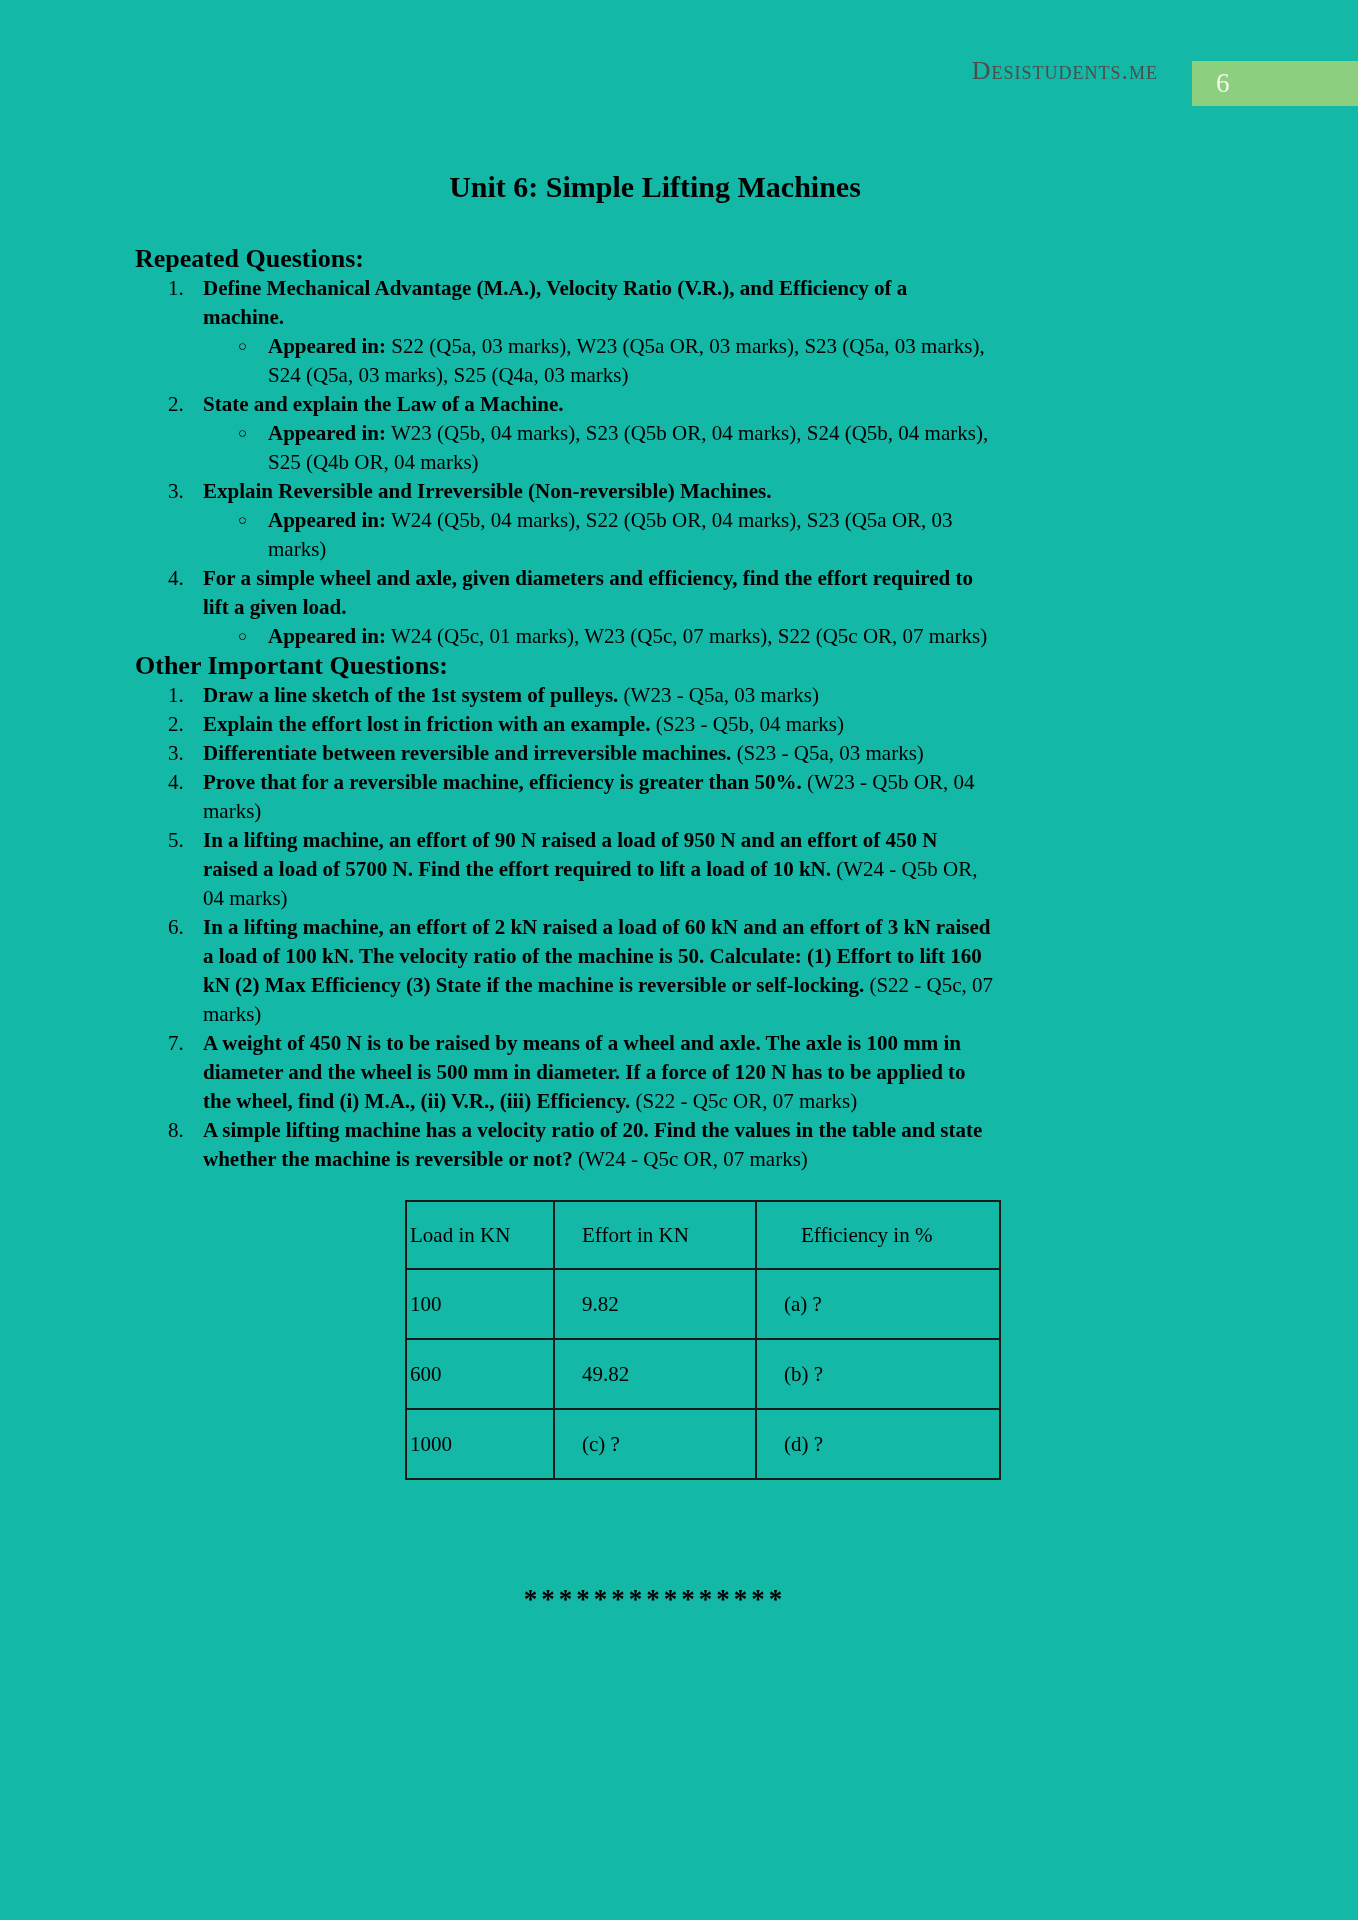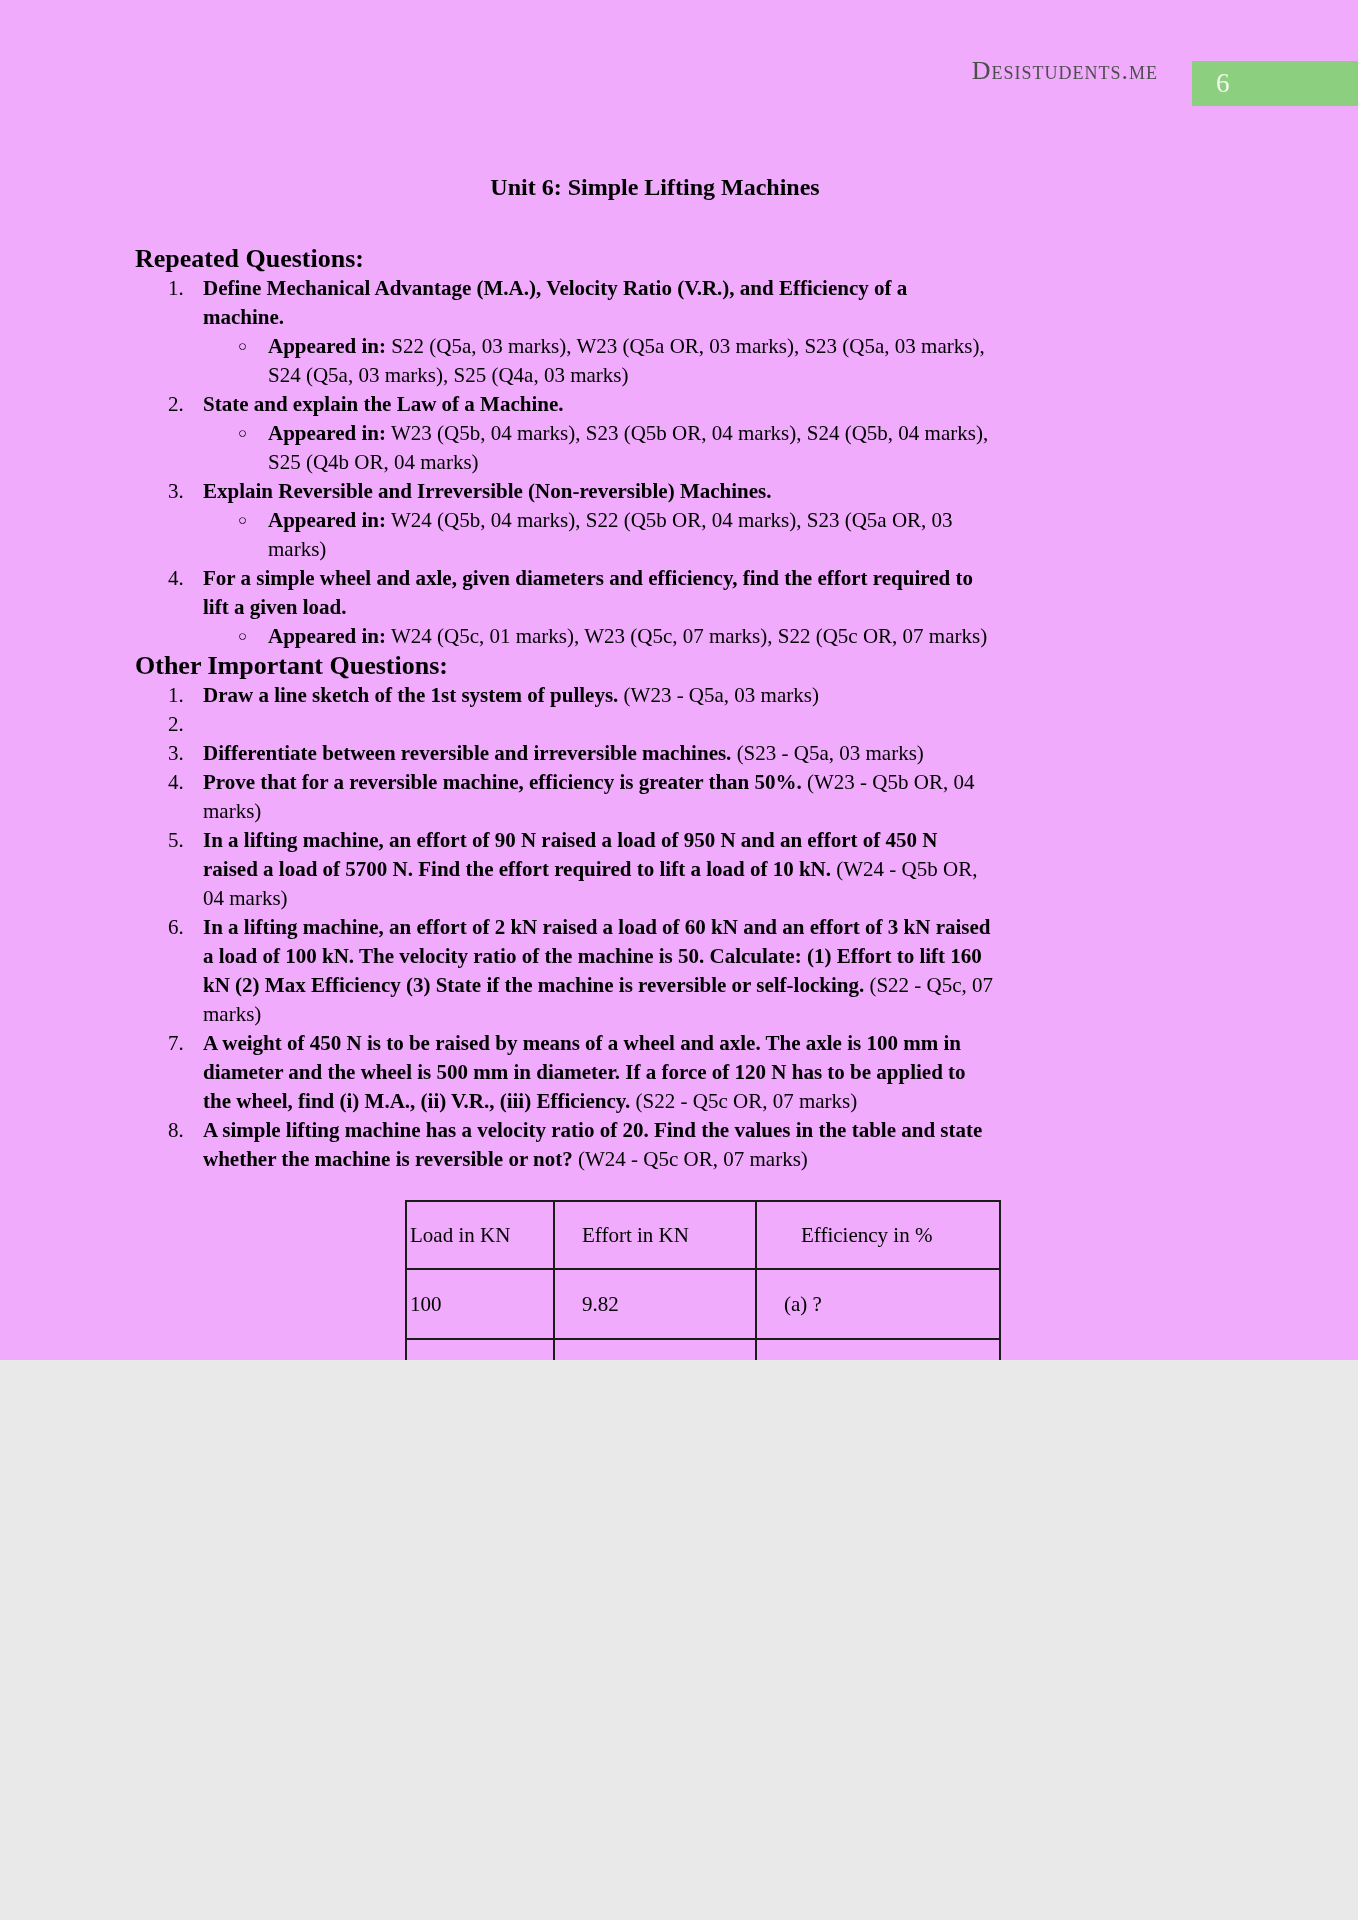--- a/index.html
+++ b/index.html
@@ -1,20 +1,20 @@
 <!DOCTYPE html>
 <html><head>
 <meta charset="utf-8">
 <style>
   html,body { margin:0; padding:0; background:#e9e9e9; }
   .page {
     position:relative;
-    width:1358px; height:1360px;
+    width:1358px; height:1920px;
     margin:0 auto;
-    background:#f0abfc;
+    background:#14b8a6;
     font-family:"Liberation Serif", serif;
     color:#000;
     overflow:hidden;
   }
   
   .hdr-site {
     position:absolute; top:56px; right:200px;
     font-variant:small-caps;
     font-size:26px; letter-spacing:1px;
     color:#4d4d4d;
@@ -27,21 +27,21 @@
     color:#f4f7ee;
     font-size:27px;
     display:flex; align-items:center;
     padding-left:24px; box-sizing:border-box;
   }
   
   .content { position:absolute; top:170px; left:135px; width:1110px; }
   .doc-title {
     text-align:center;
     font-weight:bold;
-    font-size:24px; line-height:34px;
+    font-size:30px; line-height:34px;
     width:1040px;
   }
   .sec-heading {
     font-weight:bold;
     font-size:26px; line-height:30px;
     margin-top:40px;
   }
   .sec-heading.second { margin-top:0; }
   .list { font-size:21px; line-height:29px; }
   .item { display:flex; margin-left:33px; }
@@ -146,20 +146,21 @@
 
     <div class="list">
 
       <div class="item">
         <span class="num">1.</span>
         <div class="txt"><b>Draw a line sketch of the 1st system of pulleys.</b><span class="ref"> (W23 - Q5a, 03 marks)</span></div>
       </div>
 
       <div class="item">
         <span class="num">2.</span>
+        <div class="txt"><b>Explain the effort lost in friction with an example.</b><span class="ref"> (S23 - Q5b, 04 marks)</span></div>
       </div>
 
       <div class="item">
         <span class="num">3.</span>
         <div class="txt"><b>Differentiate between reversible and irreversible machines.</b><span class="ref"> (S23 - Q5a, 03 marks)</span></div>
       </div>
 
       <div class="item">
         <span class="num">4.</span>
         <div class="txt"><b>Prove that for a reversible machine, efficiency is greater than 50%.</b><span class="ref"> (W23 - Q5b OR, 04

